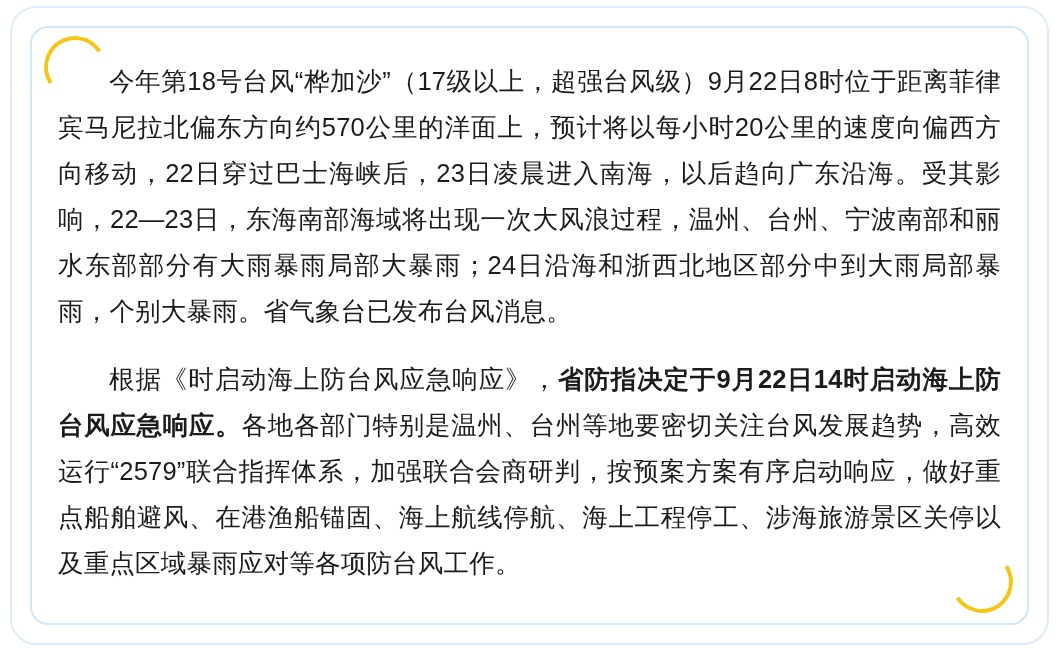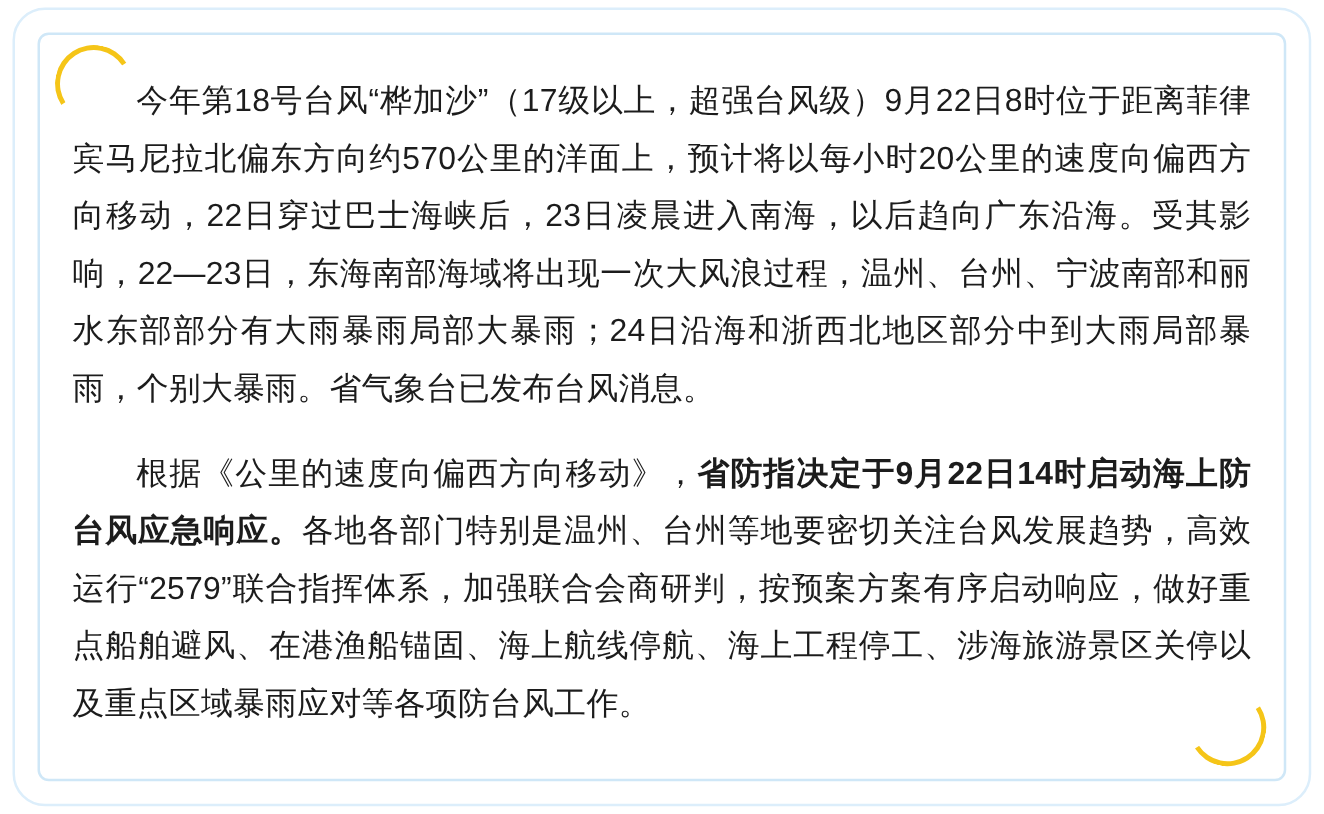--- a/index.html
+++ b/index.html
@@ -33,21 +33,21 @@
     background: #ffffff;
   }
   
   .card {
     position: absolute;
     left: 30px;
     top: 26px;
     width: 999px;
     height: 599px;
     border: 2px solid #cfe7f7;
-    border-radius: 9px;
+    border-radius: 18px;
     box-sizing: border-box;
     background: #ffffff;
     overflow: hidden;
   }
   
   .arc {
     position: absolute;
     width: 54px;
     height: 54px;
     border: 4px solid transparent;
@@ -98,17 +98,17 @@
 <div class="page">
   <div class="outer-frame"></div>
   <div class="card">
     <span class="arc arc-tl"></span>
     <span class="arc arc-br"></span>
     <div class="content">
       <p class="para">
         <span>今年第18号台风“桦加沙”（17级以上，超强台风级）9月22日8时位于距离菲律宾马尼拉北偏东方向约570公里的洋面上，预计将以每小时20公里的速度向偏西方向移动，22日穿过巴士海峡后，23日凌晨进入南海，以后趋向广东沿海。受其影响，22—23日，东海南部海域将出现一次大风浪过程，温州、台州、宁波南部和丽水东部部分有大雨暴雨局部大暴雨；24日沿海和浙西北地区部分中到大雨局部暴雨，个别大暴雨。省气象台已发布台风消息。</span>
       </p>
       <p class="para">
-        <span>根据《公里的速度向偏西方向移动》，</span><span class="bold">省防指决定于9月22日14时启动海上防台风应急响应。</span><span>各地各部门特别是温州、台州等地要密切关注台风发展趋势，高效运行“2579”联合指挥体系，加强联合会商研判，按预案方案有序启动响应，做好重点船舶避风、在港渔船锚固、海上航线停航、海上工程停工、涉海旅游景区关停以及重点区域暴雨应对等各项防台风工作。</span>
+        <span>根据《时启动海上防台风应急响应》，</span><span class="bold">省防指决定于9月22日14时启动海上防台风应急响应。</span><span>各地各部门特别是温州、台州等地要密切关注台风发展趋势，高效运行“2579”联合指挥体系，加强联合会商研判，按预案方案有序启动响应，做好重点船舶避风、在港渔船锚固、海上航线停航、海上工程停工、涉海旅游景区关停以及重点区域暴雨应对等各项防台风工作。</span>
       </p>
     </div>
   </div>
 </div>
 
 </body></html>

